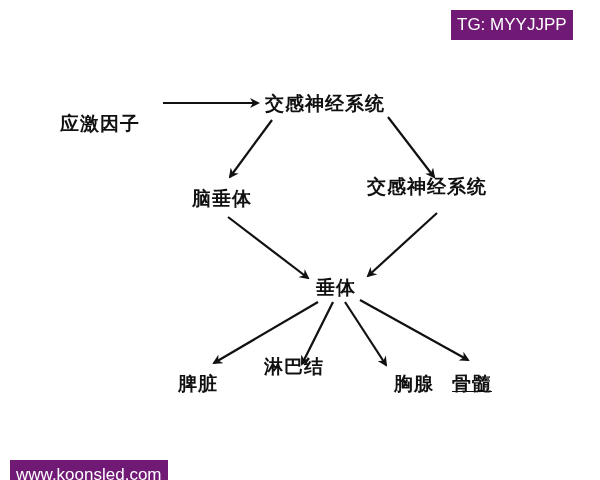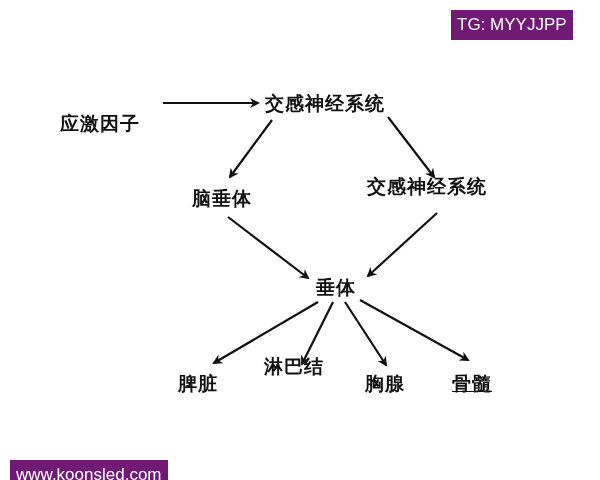--- a/index.html
+++ b/index.html
@@ -34,14 +34,14 @@
   </g>
 </svg>
 
 <div class="node" style="left:60px; top:91px;margin-top:20px;">应激因子</div>
 <div class="node" style="left:265px; top:91px;">交感神经系统</div>
 <div class="node" style="left:192px; top:186px;text-align:center;">脑垂体</div>
 <div class="node" style="left:367px; top:174px;">交感神经系统</div>
 <div class="node" style="left:316px; top:275px;">垂体</div>
 <div class="node" style="left:178px; top:371px;">脾脏</div>
 <div class="node" style="left:264px; top:354px;">淋巴结</div>
-<div class="node" style="left:365px; top:371px;">胸腺</div>
+<div class="node" style="left:394px; top:371px;">胸腺</div>
 <div class="node" style="left:452px; top:371px;text-decoration:underline;">骨髓</div>
 
 </body></html>

